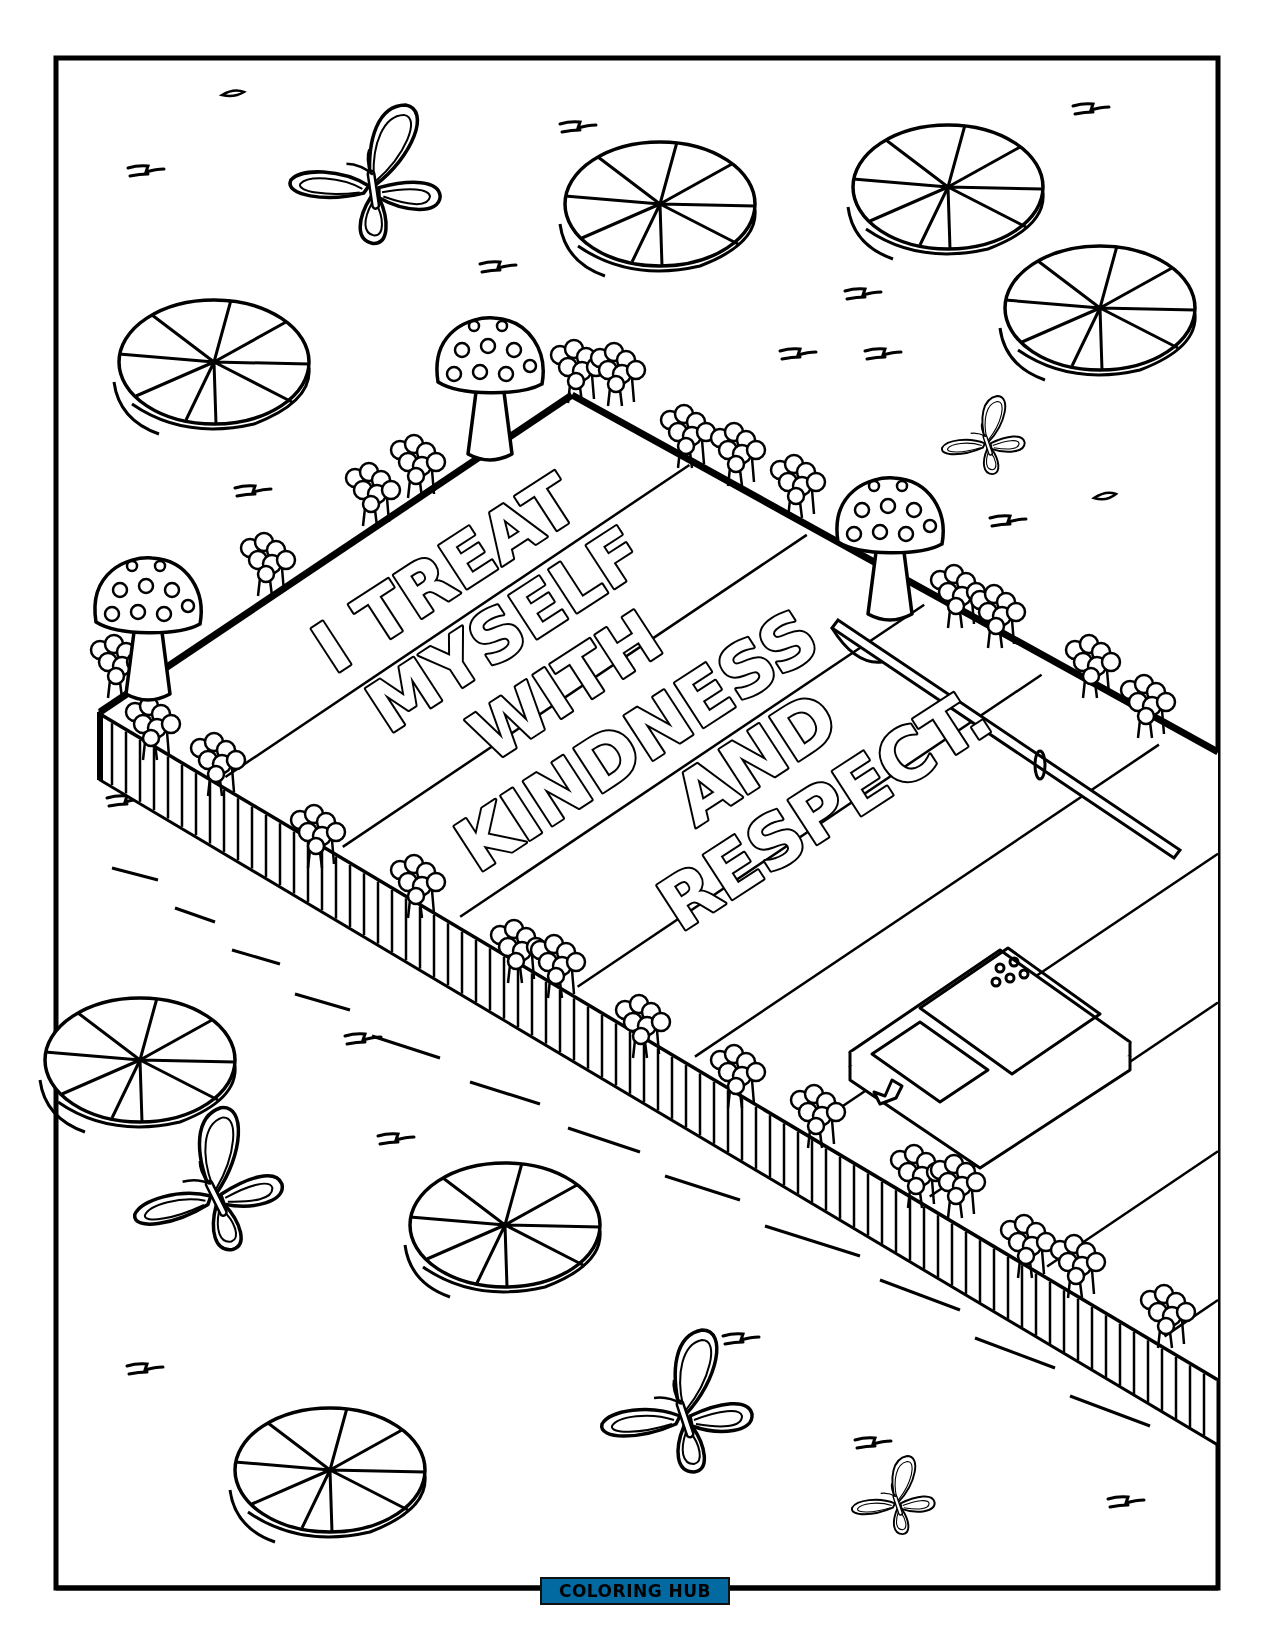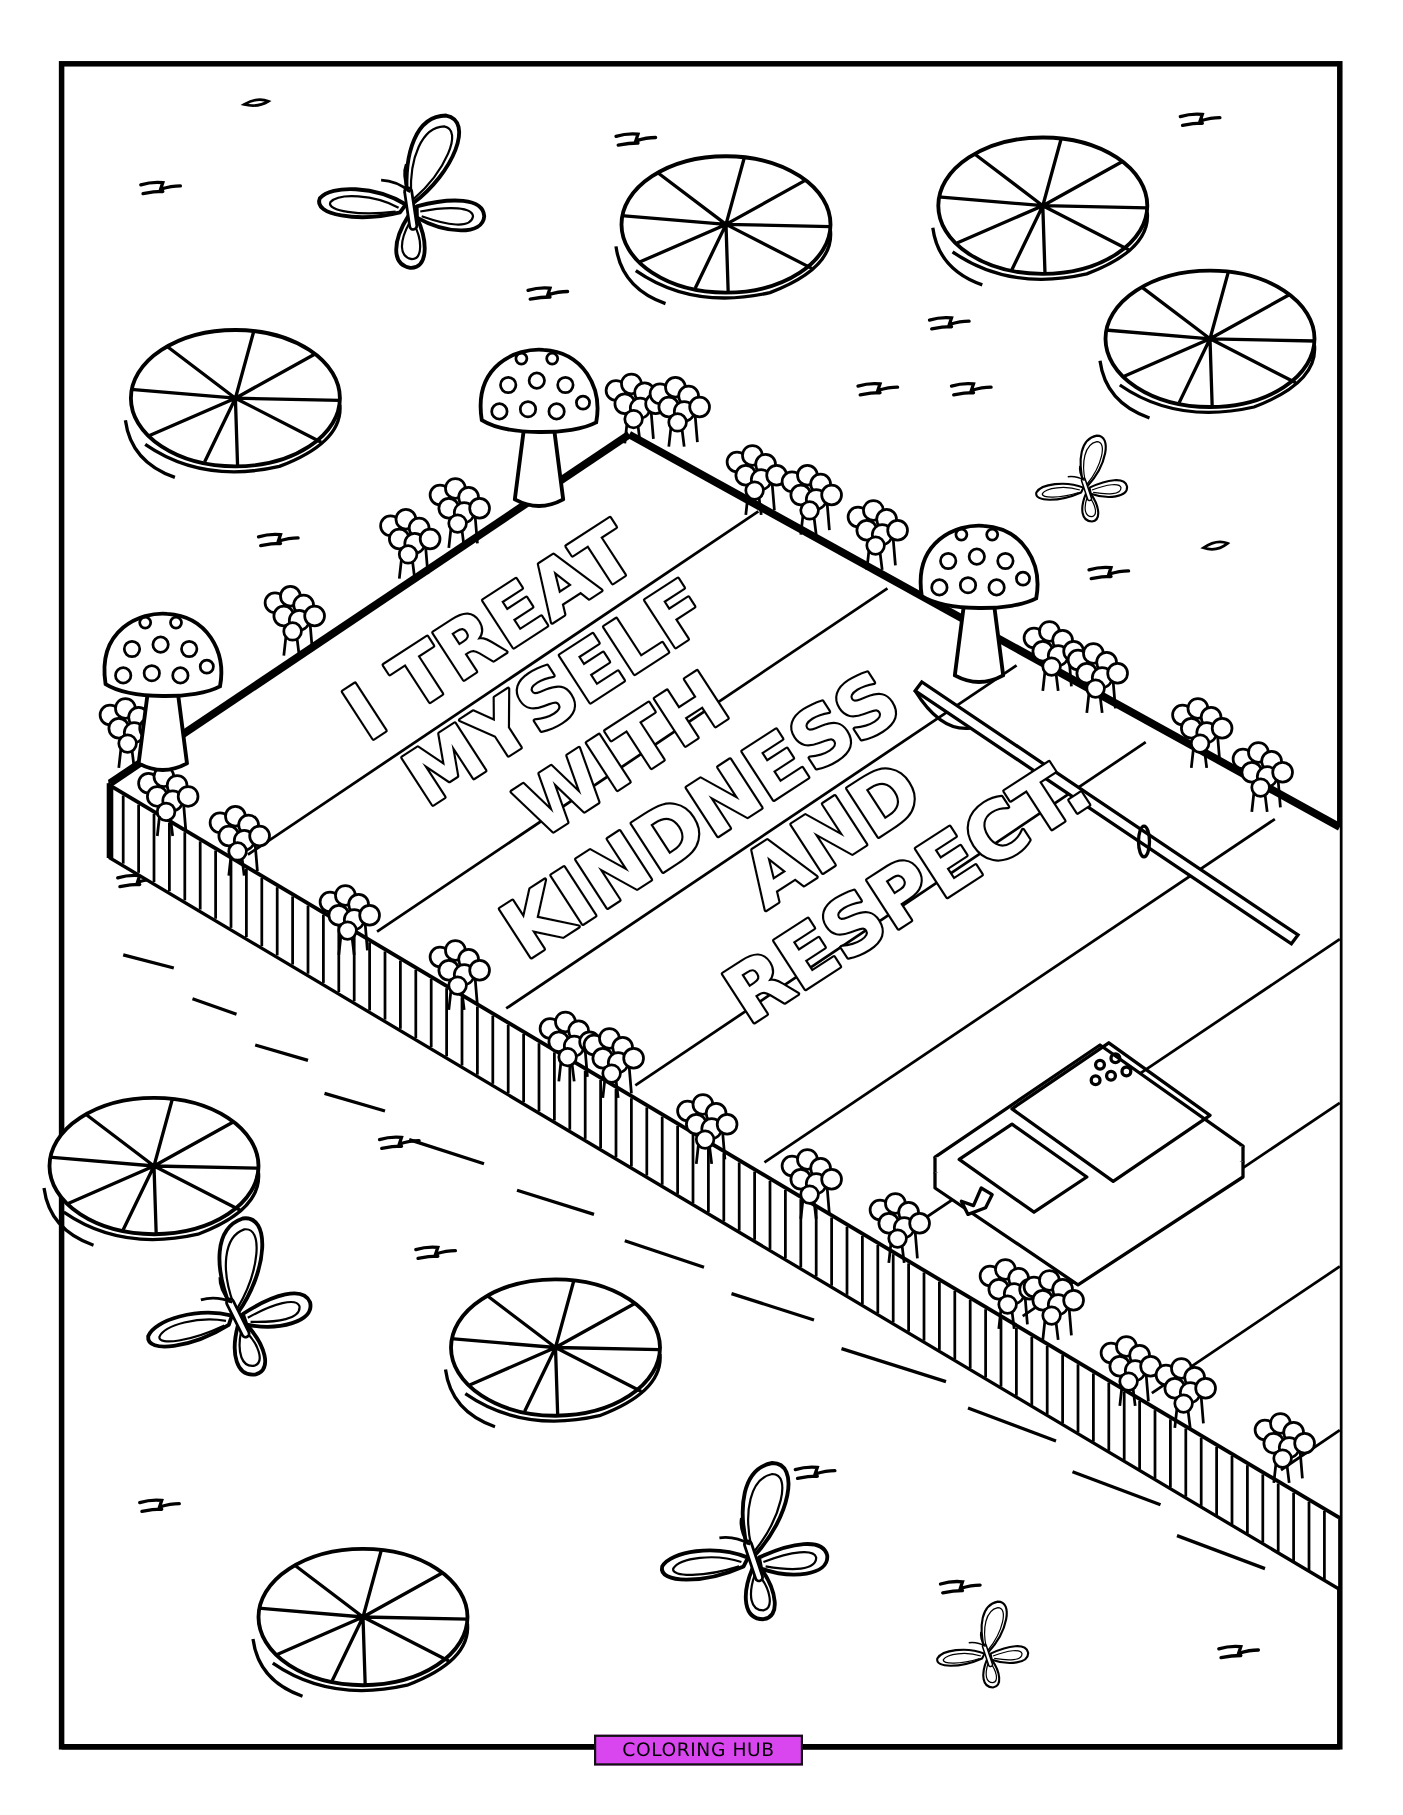--- a/index.html
+++ b/index.html
@@ -1,23 +1,23 @@
 <!DOCTYPE html>
 <html><head>
 <meta charset="utf-8">
 <style>
   html, body { margin: 0; padding: 0; background: #ffffff; }
   body { width: 1275px; height: 1650px; position: relative; overflow: hidden; font-family: "DejaVu Sans", sans-serif; }
   #page { position: absolute; left: 0; top: 0; width: 1275px; height: 1650px; }
   #art { position: absolute; left: 0; top: 0; }
   .brand-badge {
     position: absolute; left: 540px; top: 1577px; width: 190px; height: 28px;
-    background: #d946ef; border: 2px solid #111; box-sizing: border-box;
+    background: #0369a1; border: 2px solid #111; box-sizing: border-box;
     display: flex; align-items: center; justify-content: center;
-    font-family: "DejaVu Sans", sans-serif; font-weight: normal; font-size: 17px; letter-spacing: 0.5px; color: #000;
+    font-family: "DejaVu Sans", sans-serif; font-weight: bold; font-size: 17px; letter-spacing: 0.5px; color: #000;
   }
   .affirmation-text {
     font-family: "DejaVu Sans", sans-serif; font-weight: bold;
     fill: #ffffff; stroke: #000; stroke-width: 4px; paint-order: stroke fill; stroke-linejoin: round;
   }
 </style>
 </head>
 <body>
 
 <div id="page">

